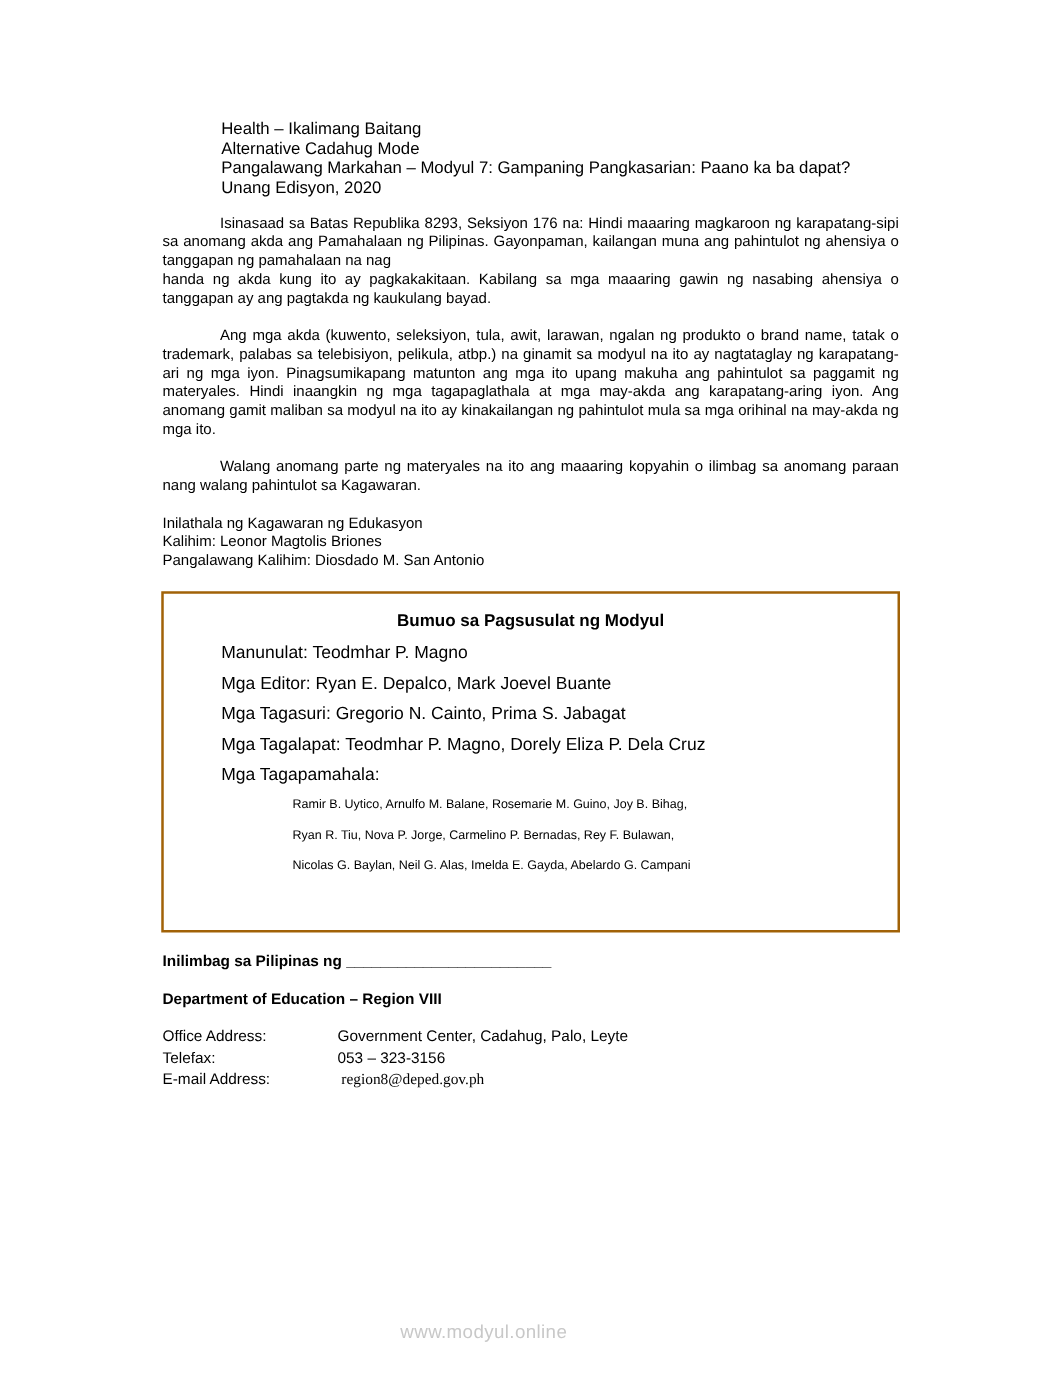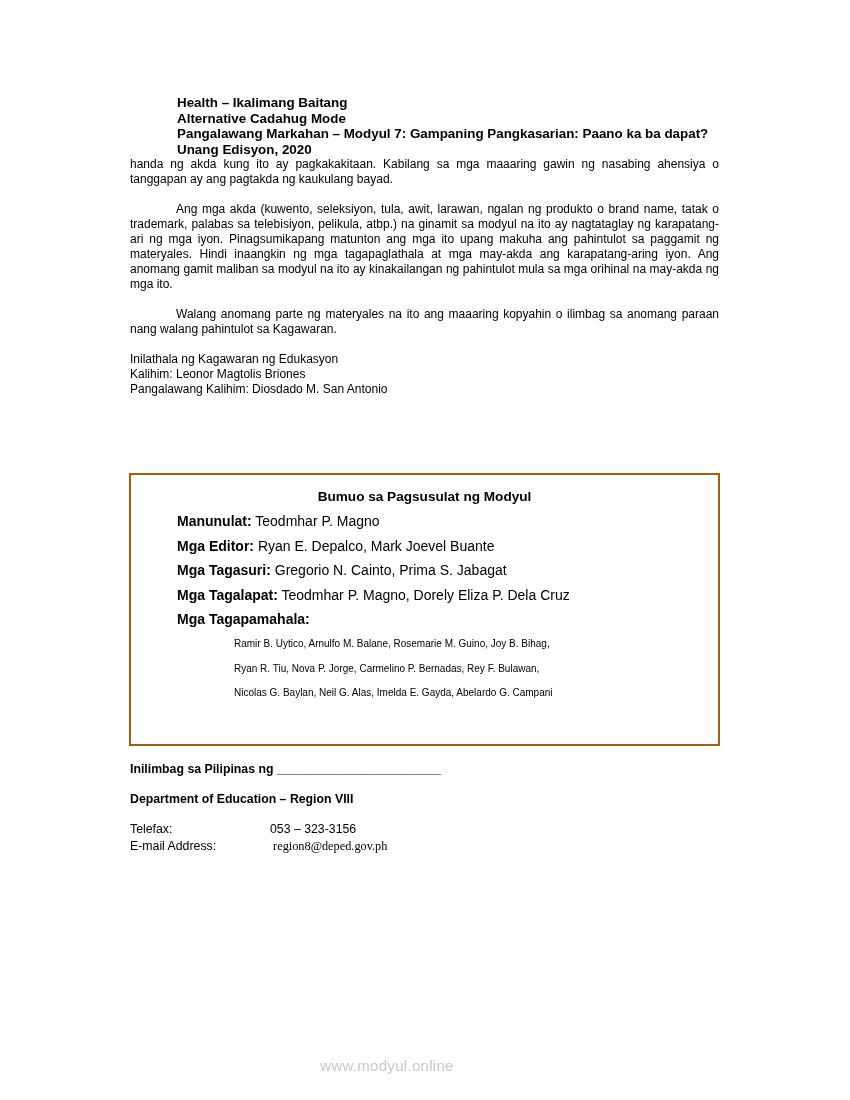--- a/index.html
+++ b/index.html
@@ -1,51 +1,52 @@
 <!DOCTYPE html>
 <html><head>
 <meta charset="utf-8">
 <style>
   html, body { margin: 0; padding: 0; background: #ffffff; }
   body { width: 850px; height: 1100px; position: relative; overflow: hidden;
          font-family: "Liberation Sans", sans-serif; color: #000; }
   .page { position: absolute; left: 130px; top: 95px; width: 589px; }
-  .title-block div { font-weight: bold; font-size: 13.4px; line-height: 15.6px; padding-left: 47px; }
+  .title-block div { font-weight: normal; font-size: 13.4px; line-height: 15.6px; padding-left: 47px; }
   .para { font-size: 12px; line-height: 15px; text-align: justify; margin: 0; }
   .para.indent { text-indent: 46px; }
   .p1 { margin-top: 14px; }
   .p2 { margin-top: 15px; }
   .p3 { margin-top: 15px; }
   .pub { margin-top: 15px; font-size: 12px; line-height: 15px; }
   .box { position: absolute; left: 129px; top: 473px; width: 587px; height: 269px;
          border: 2px solid #a16207; }
   .box-title { text-align: center; font-weight: bold; font-size: 13.6px; margin-top: 14px; }
   .credits { margin-left: 10px; margin-top: 5px; font-size: 14px; }
   .credit-row { line-height: 24.6px; }
-  .credit-row b { font-weight: bold; padding-left: 36px; }
+  .credit-row b { font-weight: normal; padding-left: 36px; }
   .managers { margin-left: 103px; font-size: 10px; line-height: 24.6px; }
   .printed { position: absolute; left: 130px; top: 762px; font-weight: bold; font-size: 12.3px; }
   .deped { position: absolute; left: 130px; top: 792px; font-weight: bold; font-size: 12.3px; }
   .contacts { position: absolute; left: 130px; top: 821px; font-size: 12.3px; line-height: 17px; }
   .contact-row { display: flex; }
   .contact-label { width: 140px; }
   .watermark { position: absolute; left: 0; width: 774px; top: 1057px; text-align: center;
                font-size: 15px; color: #c8c8c8; letter-spacing: 0.3px; }
 </style>
 </head>
 <body>
 
 <div class="page">
   <div class="title-block">
     <div>Health – Ikalimang Baitang</div>
     <div>Alternative Cadahug Mode</div>
     <div>Pangalawang Markahan – Modyul 7: Gampaning Pangkasarian: Paano ka ba dapat?</div>
     <div>Unang Edisyon, 2020</div>
   </div>
 
+  <p class="para indent p1">Isinasaad sa Batas Republika 8293, Seksiyon 176 na: Hindi maaaring magkaroon ng karapatang-sipi sa anomang akda ang Pamahalaan ng Pilipinas. Gayonpaman, kailangan muna ang pahintulot ng ahensiya o tanggapan ng pamahalaan na nag</p>
   <p class="para">handa ng akda kung ito ay pagkakakitaan. Kabilang sa mga maaaring gawin ng nasabing ahensiya o tanggapan ay ang pagtakda ng kaukulang bayad.</p>
   <p class="para indent p2">Ang mga akda (kuwento, seleksiyon, tula, awit, larawan, ngalan ng produkto o brand name, tatak o trademark, palabas sa telebisiyon, pelikula, atbp.) na ginamit sa modyul na ito ay nagtataglay ng karapatang-ari ng mga iyon. Pinagsumikapang matunton ang mga ito upang makuha ang pahintulot sa paggamit ng materyales. Hindi inaangkin ng mga tagapaglathala at mga may-akda ang karapatang-aring iyon. Ang anomang gamit maliban sa modyul na ito ay kinakailangan ng pahintulot mula sa mga orihinal na may-akda ng mga ito.</p>
   <p class="para indent p3">Walang anomang parte ng materyales na ito ang maaaring kopyahin o ilimbag sa anomang paraan nang walang pahintulot sa Kagawaran.</p>
 
   <div class="pub">
     <div>Inilathala ng Kagawaran ng Edukasyon</div>
     <div>Kalihim: Leonor Magtolis Briones</div>
     <div>Pangalawang Kalihim: Diosdado M. San Antonio</div>
   </div>
 </div>
@@ -78,20 +79,24 @@
     <div>Ryan R. Tiu, Nova P. Jorge, Carmelino P. Bernadas, Rey F. Bulawan,</div>
     <div>Nicolas G. Baylan, Neil G. Alas, Imelda E. Gayda, Abelardo G. Campani</div>
   </div>
 </div>
 
 <div class="printed">Inilimbag sa Pilipinas ng ________________________</div>
 <div class="deped">Department of Education – Region VIII</div>
 
 <div class="contacts">
   <div class="contact-row">
+    <span class="contact-label">Office Address:</span>
+    <span>Government Center, Cadahug, Palo, Leyte</span>
+  </div>
+  <div class="contact-row">
     <span class="contact-label">Telefax:</span>
     <span>053 – 323-3156</span>
   </div>
   <div class="contact-row">
     <span class="contact-label">E-mail Address:</span>
     <span style="white-space:pre;font-family:Liberation Serif, serif;"> region8@deped.gov.ph</span>
   </div>
 </div>
 
 <div class="watermark">www.modyul.online</div>

